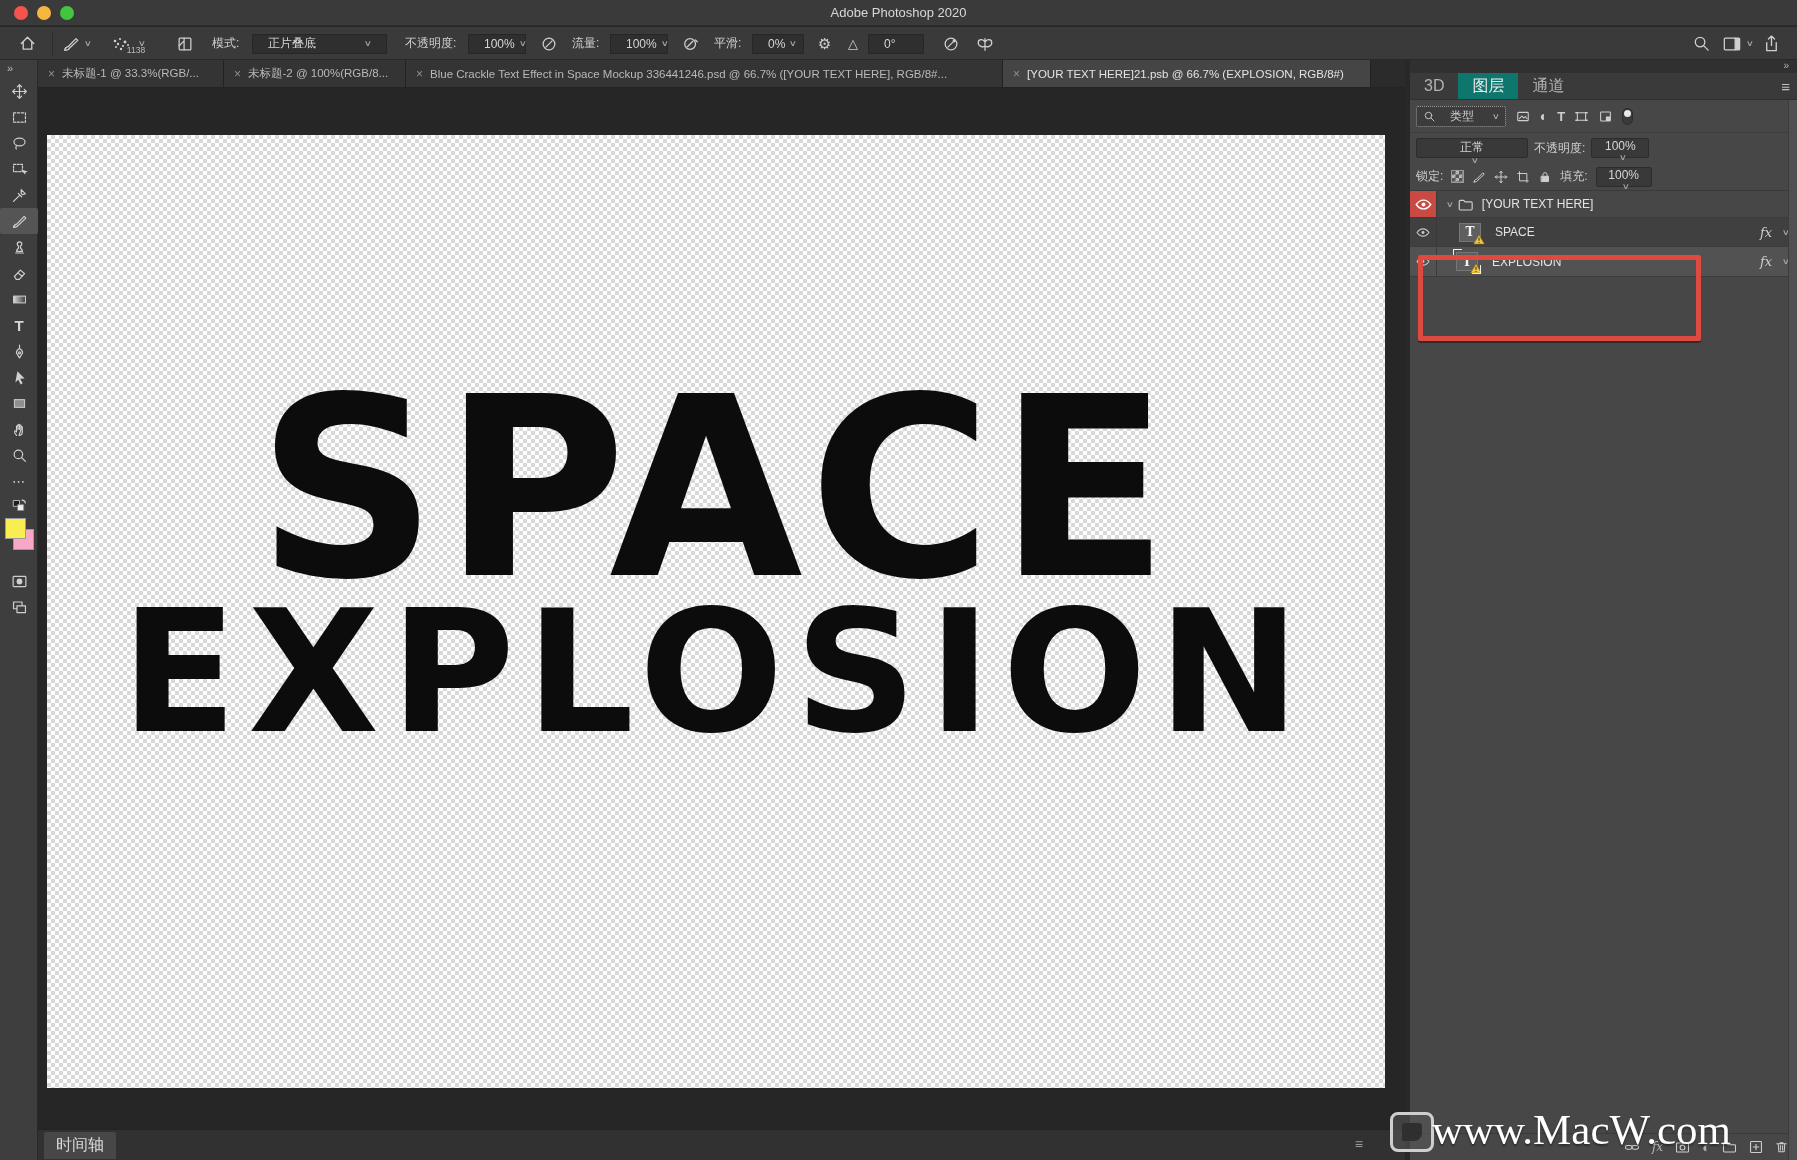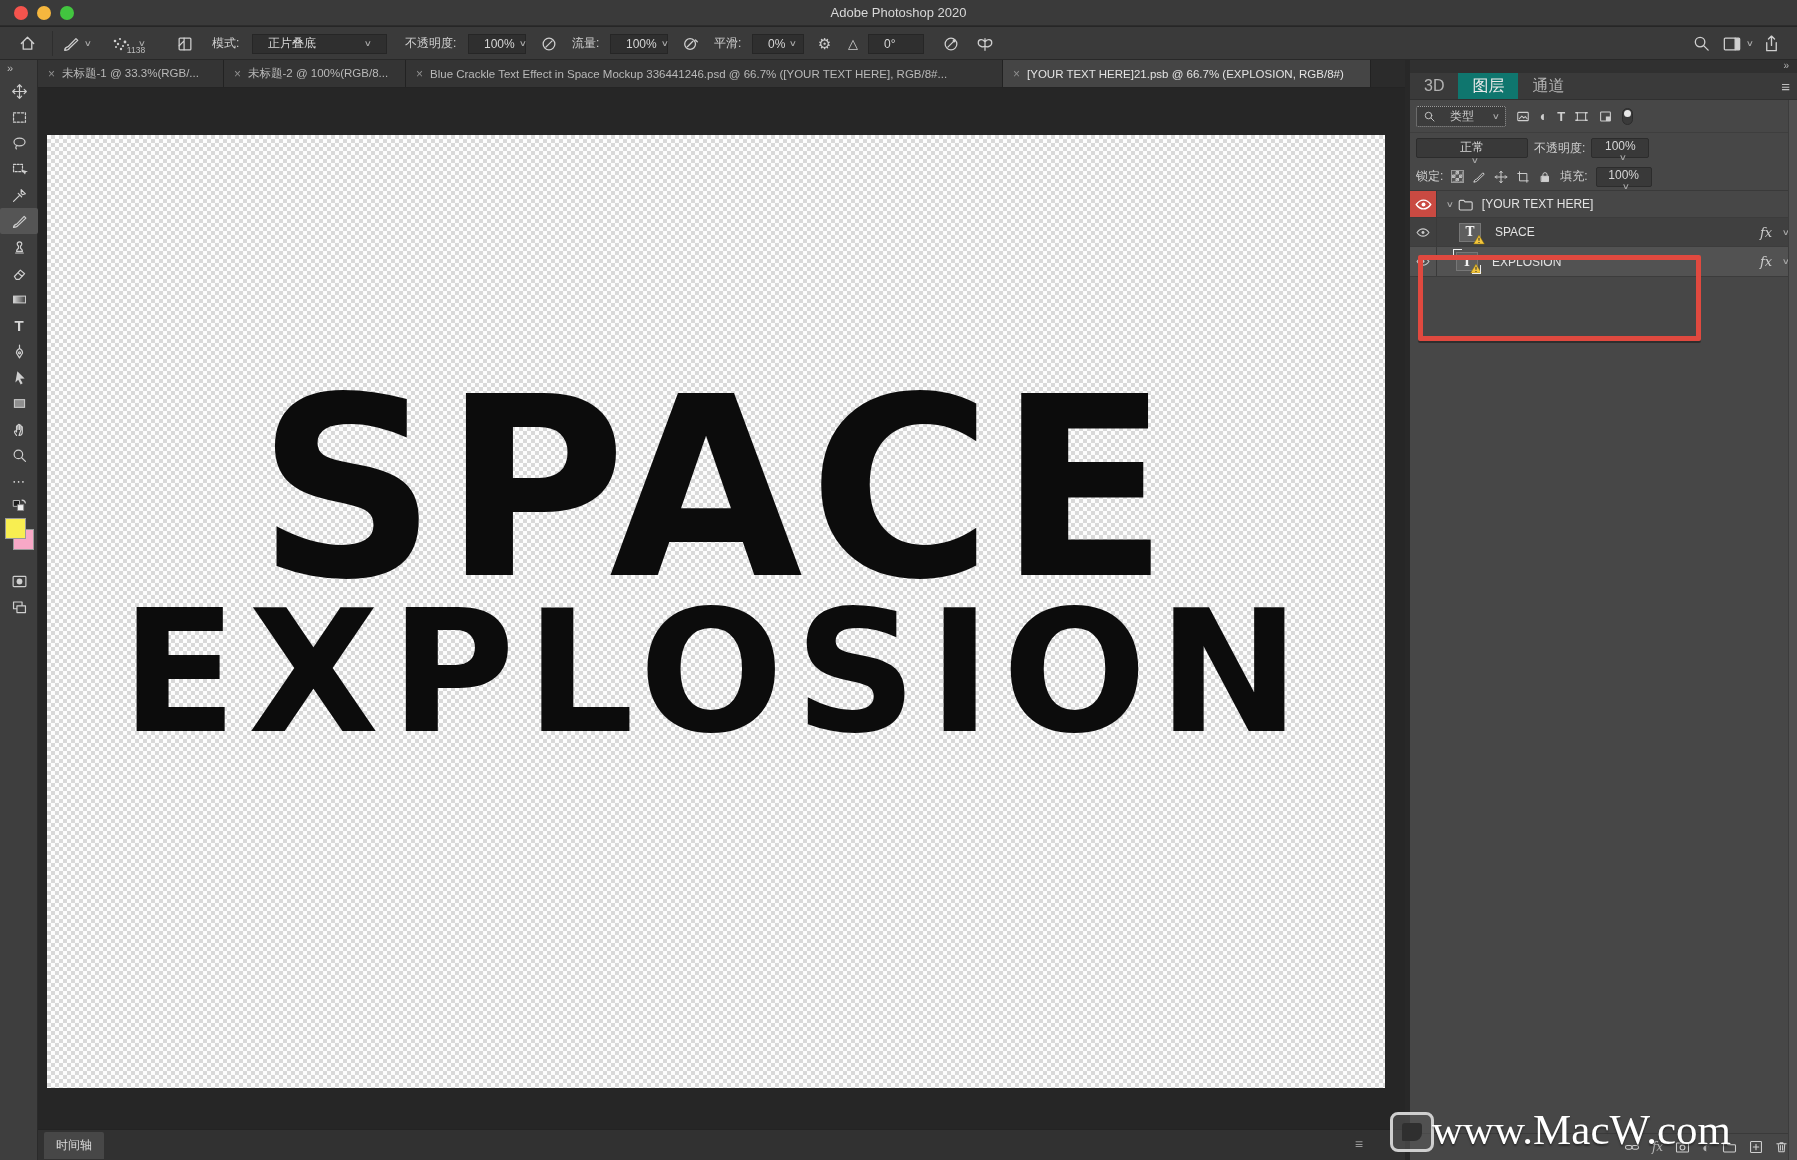--- a/index.html
+++ b/index.html
@@ -62,21 +62,21 @@
   .statusbar { position:absolute; left:38px; top:1107px; width:1367px; height:22px;
                background:#3d3d3d; border-top:1px solid #2a2a2a; color:#cfcfcf; font-size:11.5px;
                display:flex; align-items:center; }
   .zoom-val { margin-left:10px; width:70px; }
   .doc-field { background:#464646; height:22px; display:flex; align-items:center;
                padding:0 16px; gap:90px; }
   .status-chev { color:#c9c9c9; font-size:13px; }
   .timeline { position:absolute; left:38px; top:1129px; width:1367px; height:31px;
               background:#313131; border-top:1px solid #232323; }
   .tl-tab { position:absolute; left:6px; top:2px; height:27px; background:#474747;
-            color:#d9d9d9; font-size:12px; display:flex; align-items:center; padding:0 12px;
+            color:#d9d9d9; font-size:16px; display:flex; align-items:center; padding:0 12px;
             border-radius:2px 2px 0 0; }
   .tl-menu { position:absolute; right:42px; top:6px; color:#999; font-size:14px; }
 
   
   .panel { position:absolute; left:1405px; top:60px; width:392px; height:1100px; background:#474747; }
   .panel-divider { position:absolute; left:0; top:0; width:5px; height:1100px; background:#282828; }
   .dock-strip { position:absolute; left:5px; top:0; width:387px; height:13px; background:#303030;
                 color:#b5b5b5; font-size:10px; text-align:right; padding-right:8px; line-height:12px; }
   .ptabs { position:absolute; left:5px; top:13px; width:387px; height:27px; background:#3a3a3a;
            display:flex; align-items:stretch; border-bottom:1px solid #303030; }

